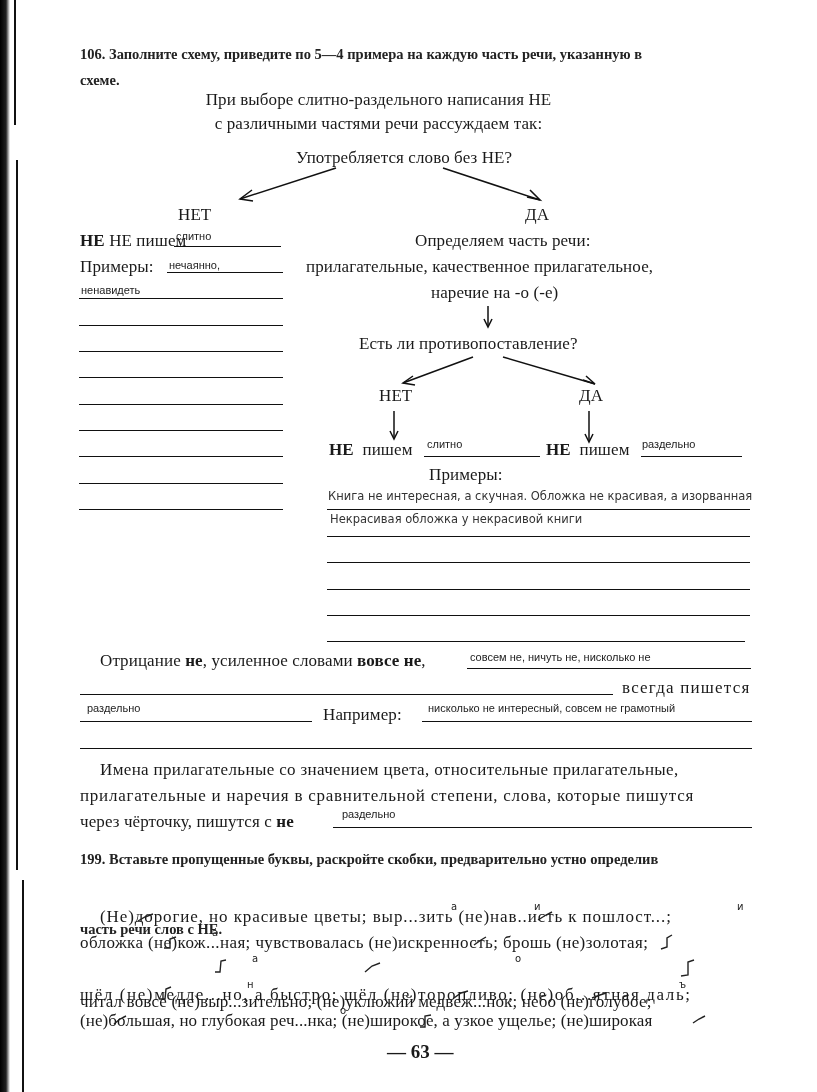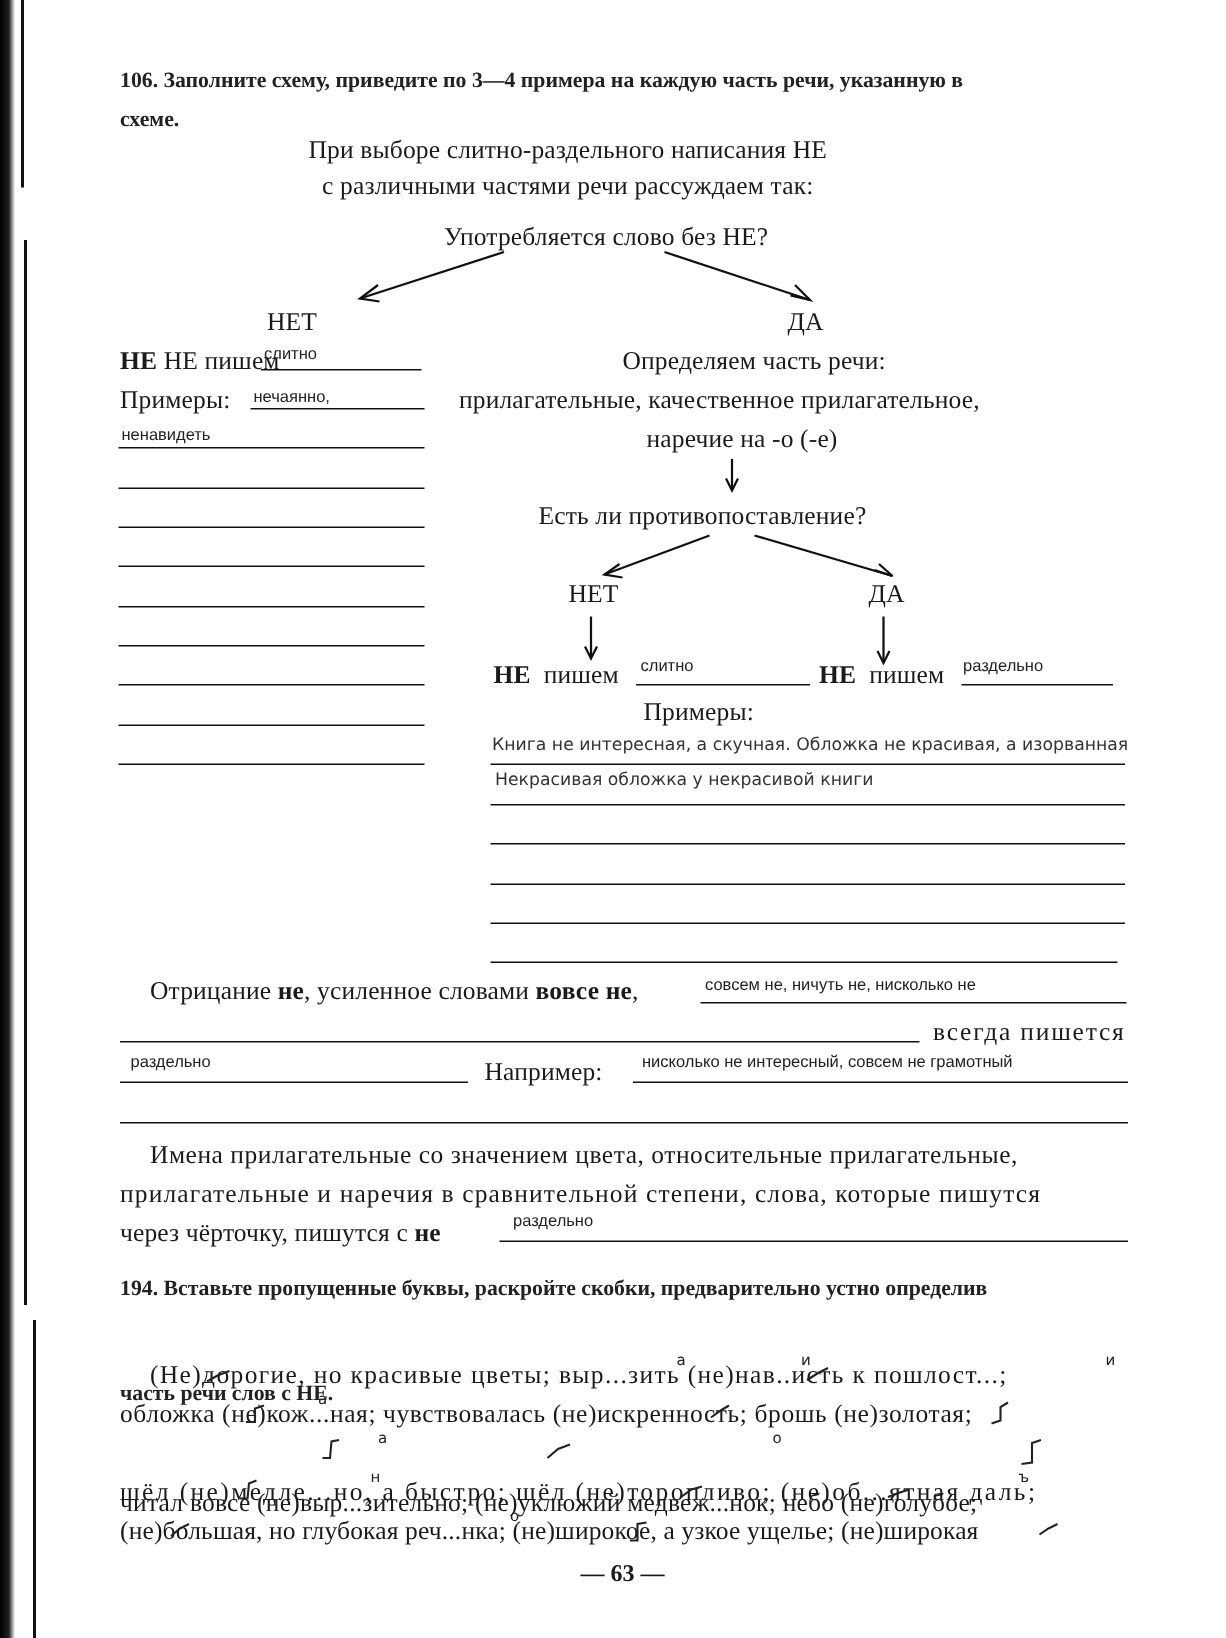--- a/index.html
+++ b/index.html
@@ -25,21 +25,21 @@
 </head>
 <body>
 
 <div class="binding-dark"></div>
 <div class="binding-line" style="left:14px; top:0; height:125px;"></div>
 <div class="binding-line" style="left:16px; top:160px; height:710px;"></div>
 <div class="binding-line" style="left:22px; top:880px; height:212px;"></div>
 
 <div class="abs task-title" style="left:80px; top:46px;">
   <span>106.</span>
-  <span>Заполните схему, приведите по 3—4 примера на каждую часть речи, указанную в</span>
+  <span>Заполните схему, приведите по 5—4 примера на каждую часть речи, указанную в</span>
 </div>
 <div class="abs task-title" style="left:80px; top:72px;">схеме.</div>
 
 <div class="abs body-txt" style="left:0; width:757px; text-align:center; top:90px; white-space:normal;">
   <div>При выборе слитно-раздельного написания НЕ</div>
   <div style="margin-top:4px;">с различными частями речи рассуждаем так:</div>
 </div>
 
 <div class="abs body-txt" style="left:296px; top:148px;">Употребляется слово без НЕ?</div>
 
@@ -149,21 +149,21 @@
 <div class="abs body-txt" style="left:100px; top:760px; letter-spacing:0.35px;">Имена прилагательные со значением цвета, относительные прилагательные,</div>
 <div class="abs body-txt" style="left:80px; top:786px; letter-spacing:0.75px;">прилагательные и наречия в сравнительной степени, слова, которые пишутся</div>
 <div class="abs body-txt" style="left:80px; top:812px;">
   <span>через чёрточку, пишутся с</span>
   <span class="b">не</span>
 </div>
 <div class="abs hw" style="left:342px; top:808px;">раздельно</div>
 <div class="line" style="left:333px; top:827px; width:419px;"></div>
 
 <div class="abs task-title" style="left:80px; top:851px;">
-  <span>194.</span>
+  <span>199.</span>
   <span>Вставьте пропущенные буквы, раскройте скобки, предварительно устно определив</span>
 </div>
 <div class="abs task-title" style="left:80px; top:921px;">часть речи слов с НЕ.</div>
 
 <div class="abs body-txt" style="left:100px; top:907px; letter-spacing:0.9px;">(Не)дорогие, но красивые цветы; выр...зить (не)нав..исть к пошлост...;</div>
 <div class="abs body-txt" style="left:80px; top:933px; letter-spacing:0.4px;">обложка (не)кож...ная; чувствовалась (не)искренность; брошь (не)золотая;</div>
 <div class="abs body-txt" style="left:80px; top:992px; letter-spacing:0.15px;">читал вовсе (не)выр...зительно; (не)уклюжий медвеж...нок; небо (не)голубое;</div>
 <div class="abs body-txt" style="left:80px; top:985px; letter-spacing:1.6px;">шёл (не)медле...но, а быстро; шёл (не)торопливо; (не)об...ятная даль;</div>
 <div class="abs body-txt" style="left:80px; top:1011px; letter-spacing:0.1px;">(не)большая, но глубокая реч...нка; (не)широкое, а узкое ущелье; (не)широкая</div>
 
@@ -190,13 +190,13 @@
     <text x="737" y="910">и</text>
     <text x="212" y="936">а</text>
     <text x="252" y="962">а</text>
     <text x="515" y="962">о</text>
     <text x="247" y="988">н</text>
     <text x="679" y="988">ъ</text>
     <text x="340" y="1014">о</text>
   </g>
 </svg>
 
-<div class="abs" style="left:387px; top:1041px; font-family:'Liberation Serif', serif; font-weight:bold; font-size:16px;">— 63 —</div>
+<div class="abs" style="left:387px; top:1041px; font-family:'Liberation Serif', serif; font-weight:bold; font-size:19px;">— 63 —</div>
 
 </body></html>

